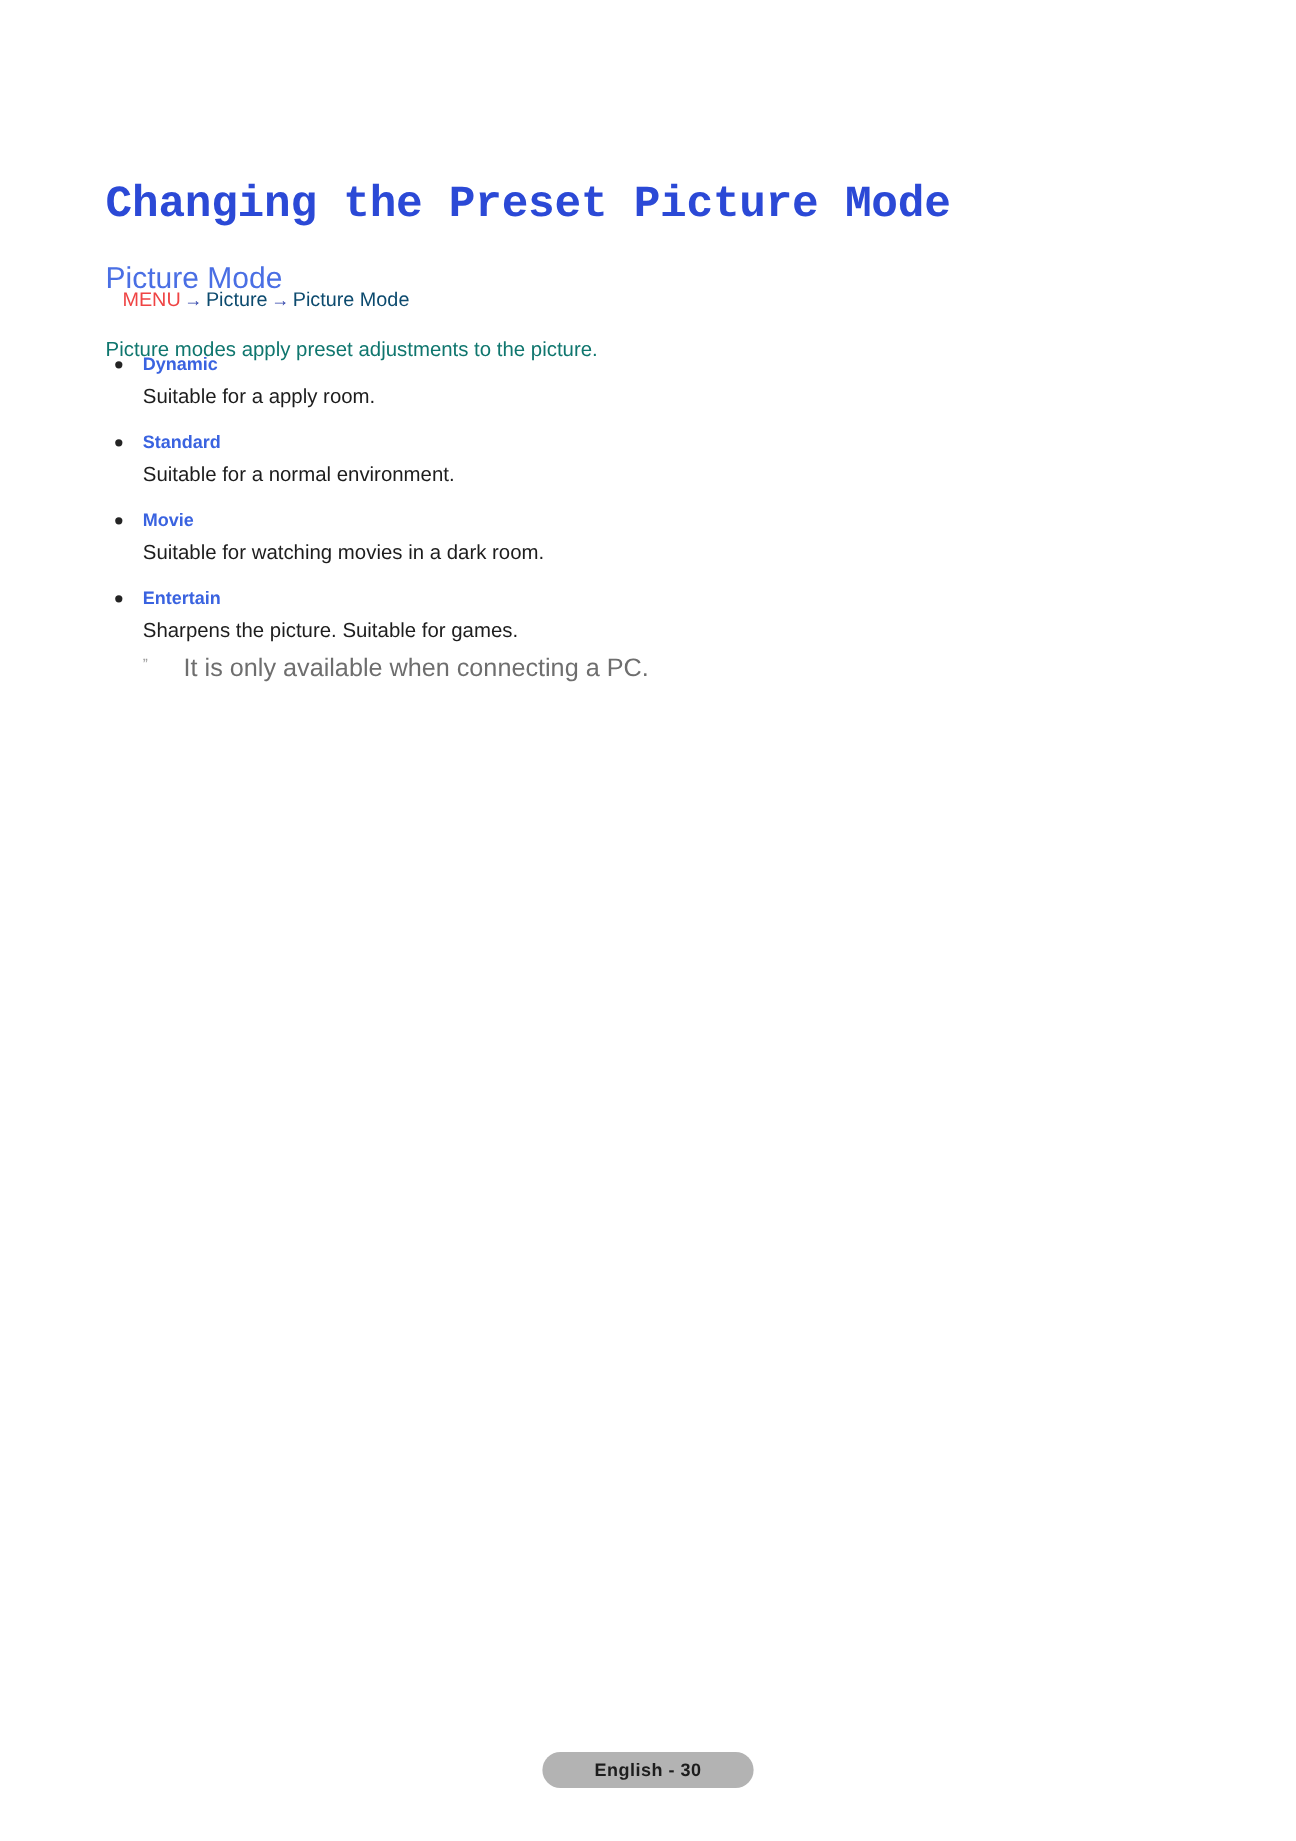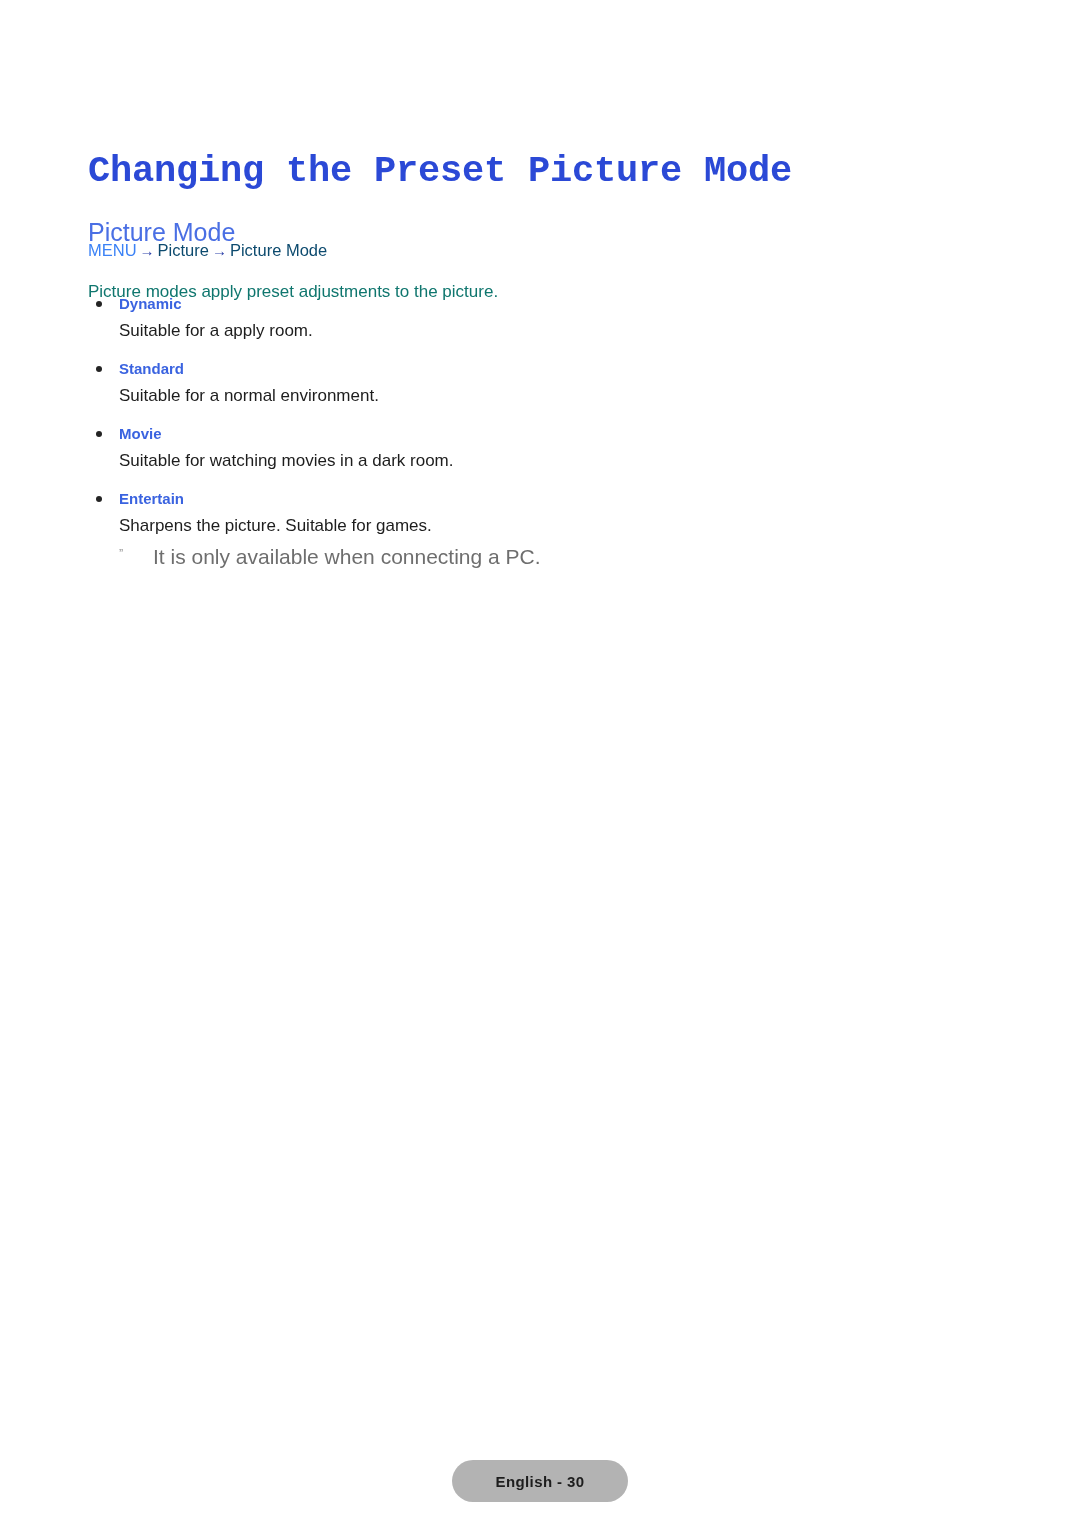--- a/index.html
+++ b/index.html
@@ -54,21 +54,22 @@
   
   .menu-path {
     position: absolute;
     left: 88px;
     top: 240px;
     font-size: 16.5px;
     line-height: 20px;
     white-space: nowrap;
   }
   .menu-root {
-    color: #3b82f6;
+    color: #ef4444;
+    margin-left: 14px;
   }
   .menu-arrow {
     color: #2b3fa8;
     font-size: 15px;
     padding: 0 3px;
   }
   .menu-node {
     color: #0c4a6e;
   }
 
@@ -149,21 +150,21 @@
     color: #6e6e6e;
     white-space: nowrap;
   }
 
   
   .footer-pill {
     position: absolute;
     left: 452px;
     top: 1460px;
     width: 176px;
-    height: 42px;
+    height: 30px;
     border-radius: 21px;
     background: #b3b3b3;
     display: flex;
     align-items: center;
     justify-content: center;
   }
   .footer-pill-label {
     font-size: 15px;
     font-weight: 600;
     letter-spacing: 0.4px;

